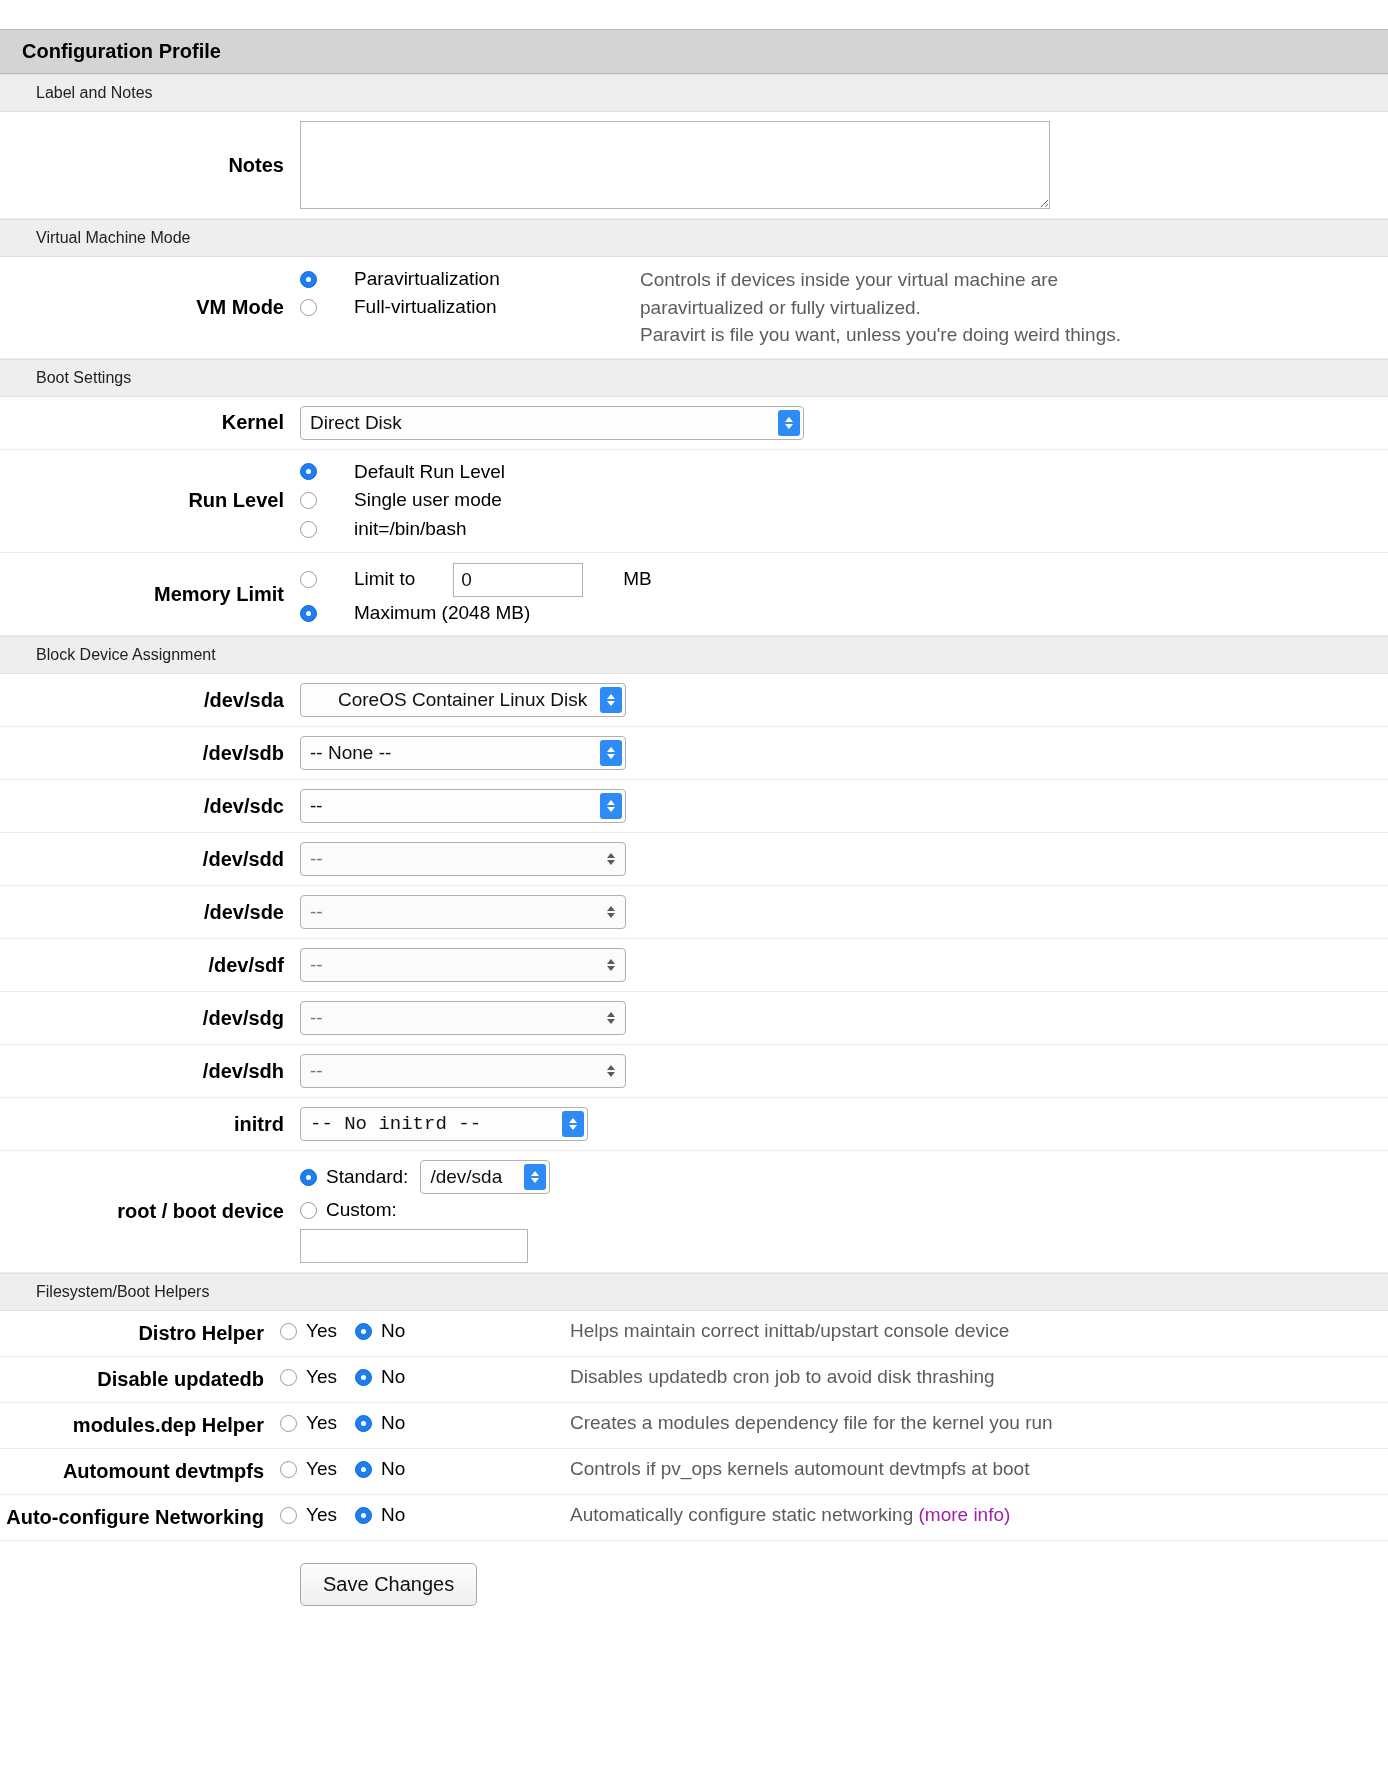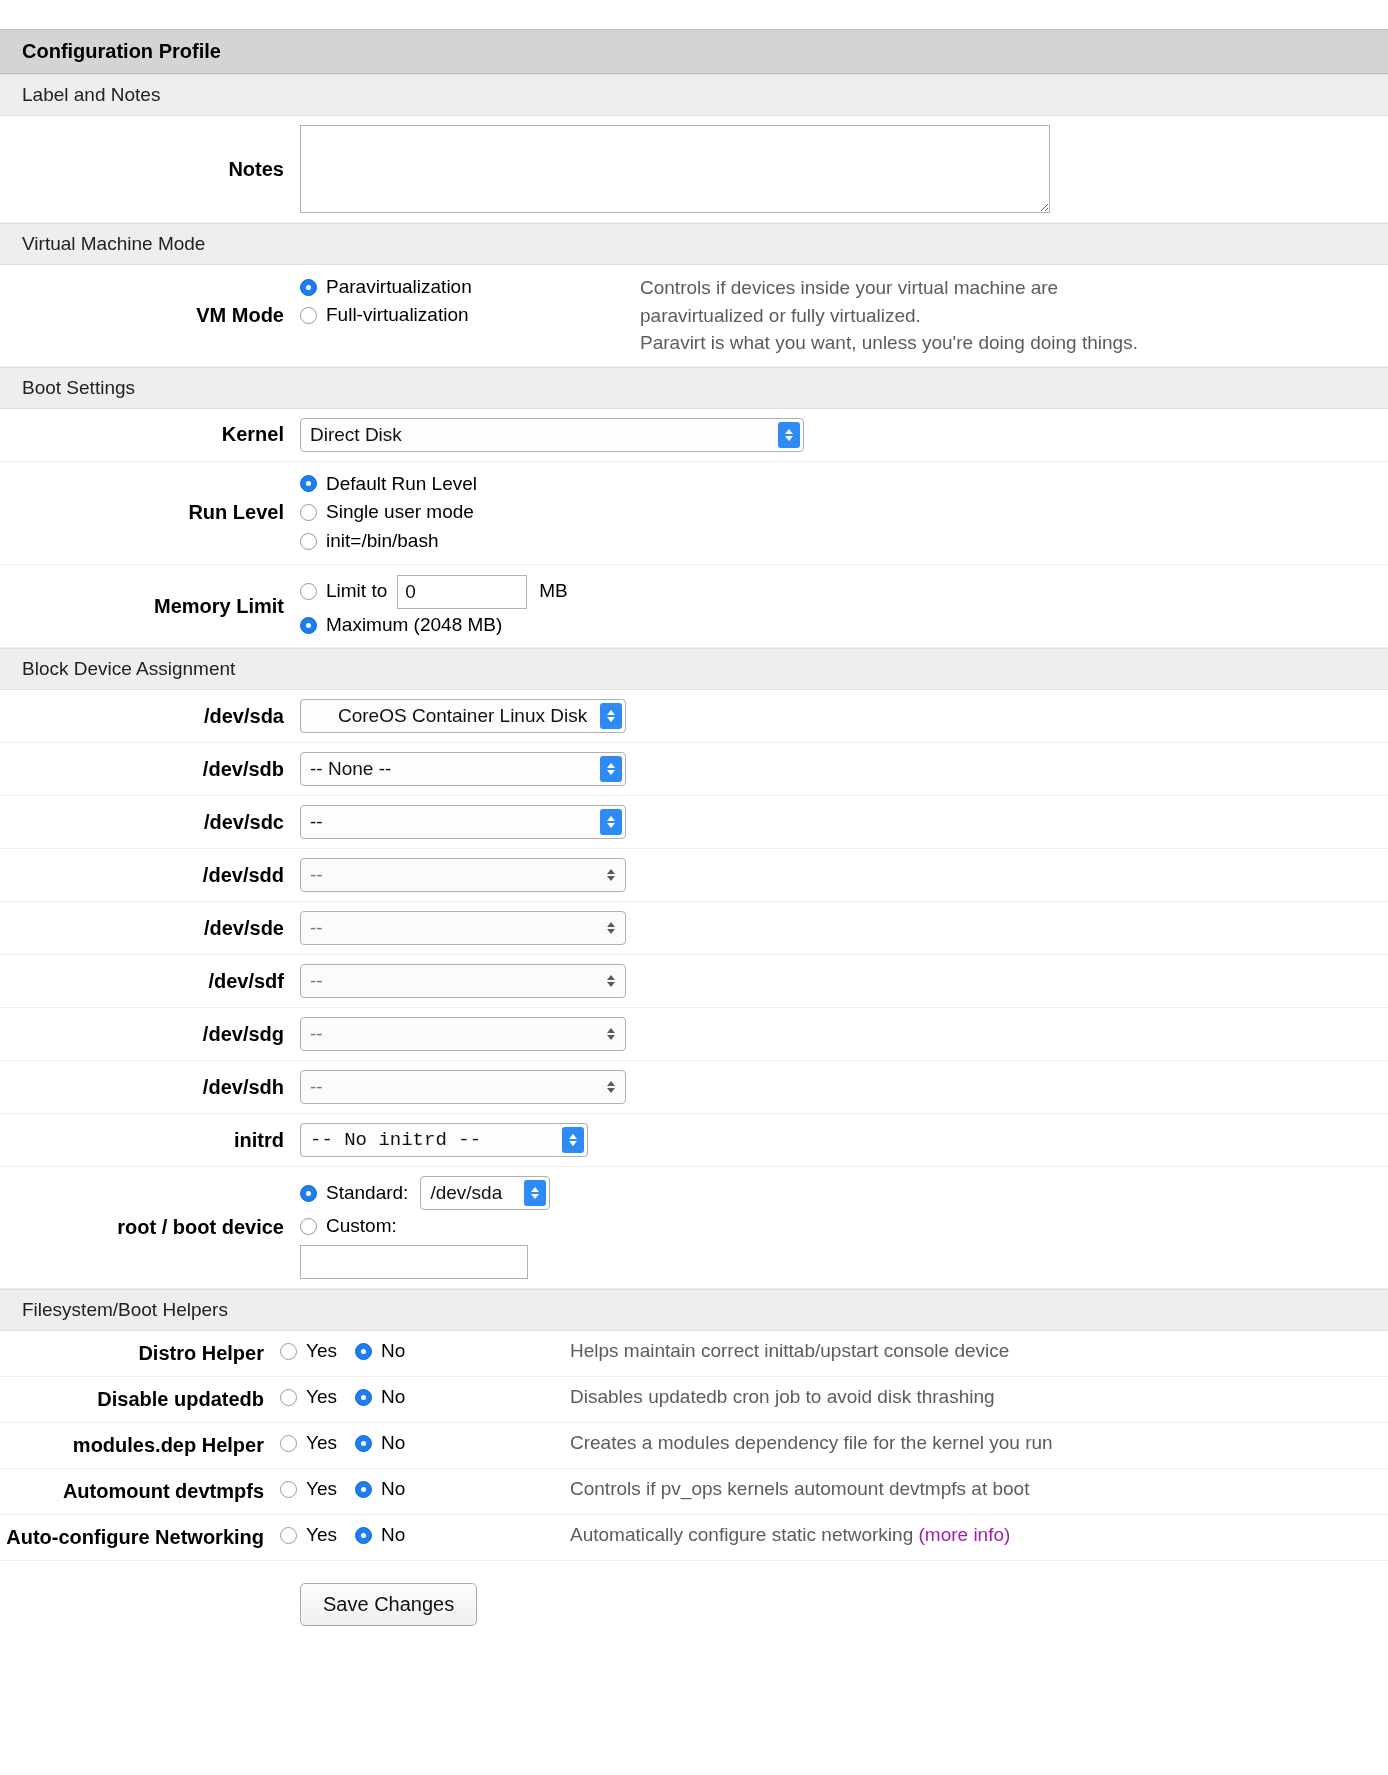--- a/index.html
+++ b/index.html
@@ -24,22 +24,22 @@
     border-top: 1px solid #bdbdbd;
     border-bottom: 1px solid #bdbdbd;
     font-weight: bold;
     font-size: 20px;
     padding: 10px 0 10px 22px;
   }
   .section-head {
     background: #eeeeee;
     border-bottom: 1px solid #e0e0e0;
     border-top: 1px solid #e0e0e0;
-    font-size: 19px;
-    padding: 9px 0 9px 22px;
+    font-size: 16px;
+    padding: 9px 0 9px 36px;
     color: #222;
   }
   
   .row {
     display: flex;
     align-items: flex-start;
     border-bottom: 1px solid #ededed;
     min-height: 44px;
     padding: 9px 0;
     box-sizing: border-box;
@@ -90,20 +90,21 @@
     box-sizing: border-box;
     resize: both;
     background: #fff;
   }
   
   .radio-line {
     display: flex;
     align-items: center;
     margin: 1px 0;
     line-height: 1.3;
+    gap: 28px;
   }
   .radio-line + .radio-line { margin-top: 3px; }
   .radio {
     width: 17px;
     height: 17px;
     border-radius: 50%;
     border: 1px solid #9a9a9a;
     background: #fff;
     margin-right: 9px;
     box-sizing: border-box;
@@ -219,21 +220,21 @@
           <span class="radio-text">Paravirtualization</span>
         </div>
         <div class="radio-line">
           <span class="radio"></span>
           <span class="radio-text">Full-virtualization</span>
         </div>
       </div>
       <div class="helptext">
         <div>Controls if devices inside your virtual machine are</div>
         <div>paravirtualized or fully virtualized.</div>
-        <div>Paravirt is what you want, unless you're doing doing things.</div>
+        <div>Paravirt is file you want, unless you're doing weird things.</div>
       </div>
     </div>
   </div>
 
   <div class="section-head">Boot Settings</div>
 
   <div class="row">
     <div class="lbl">Kernel</div>
     <div class="fld">
       <div class="sel sel-kernel">

